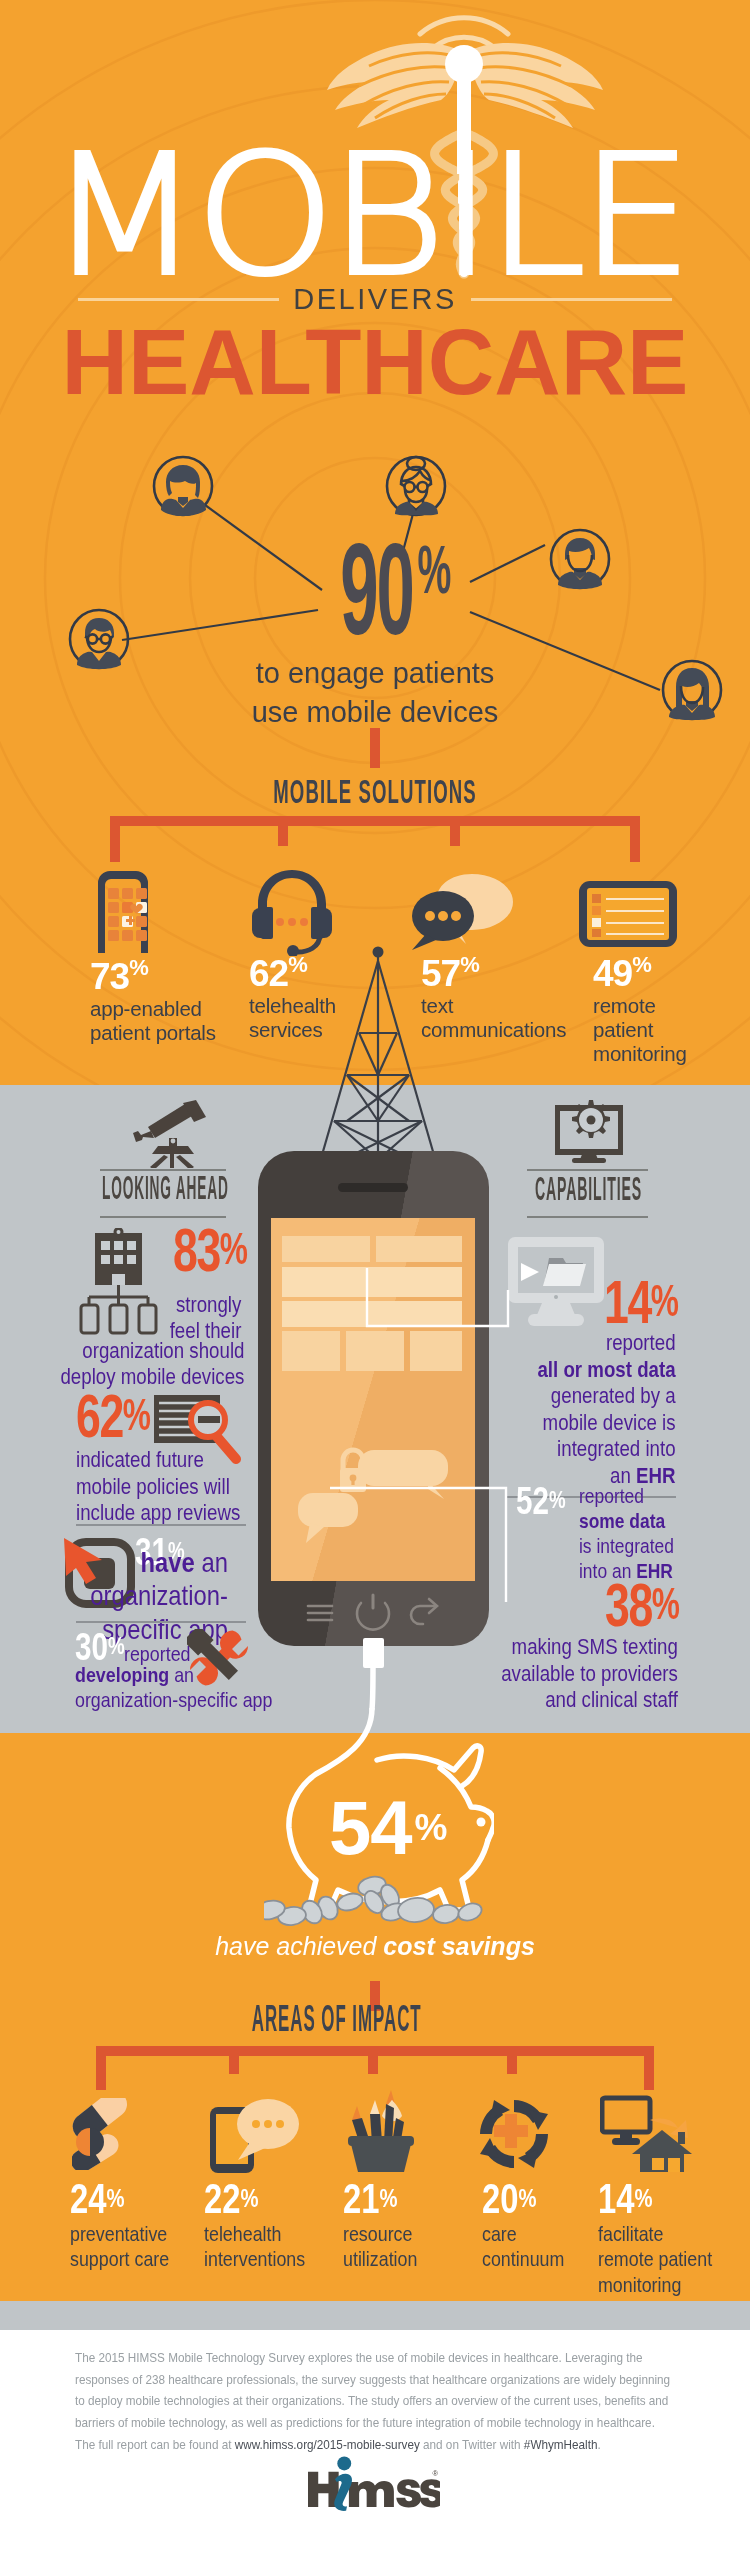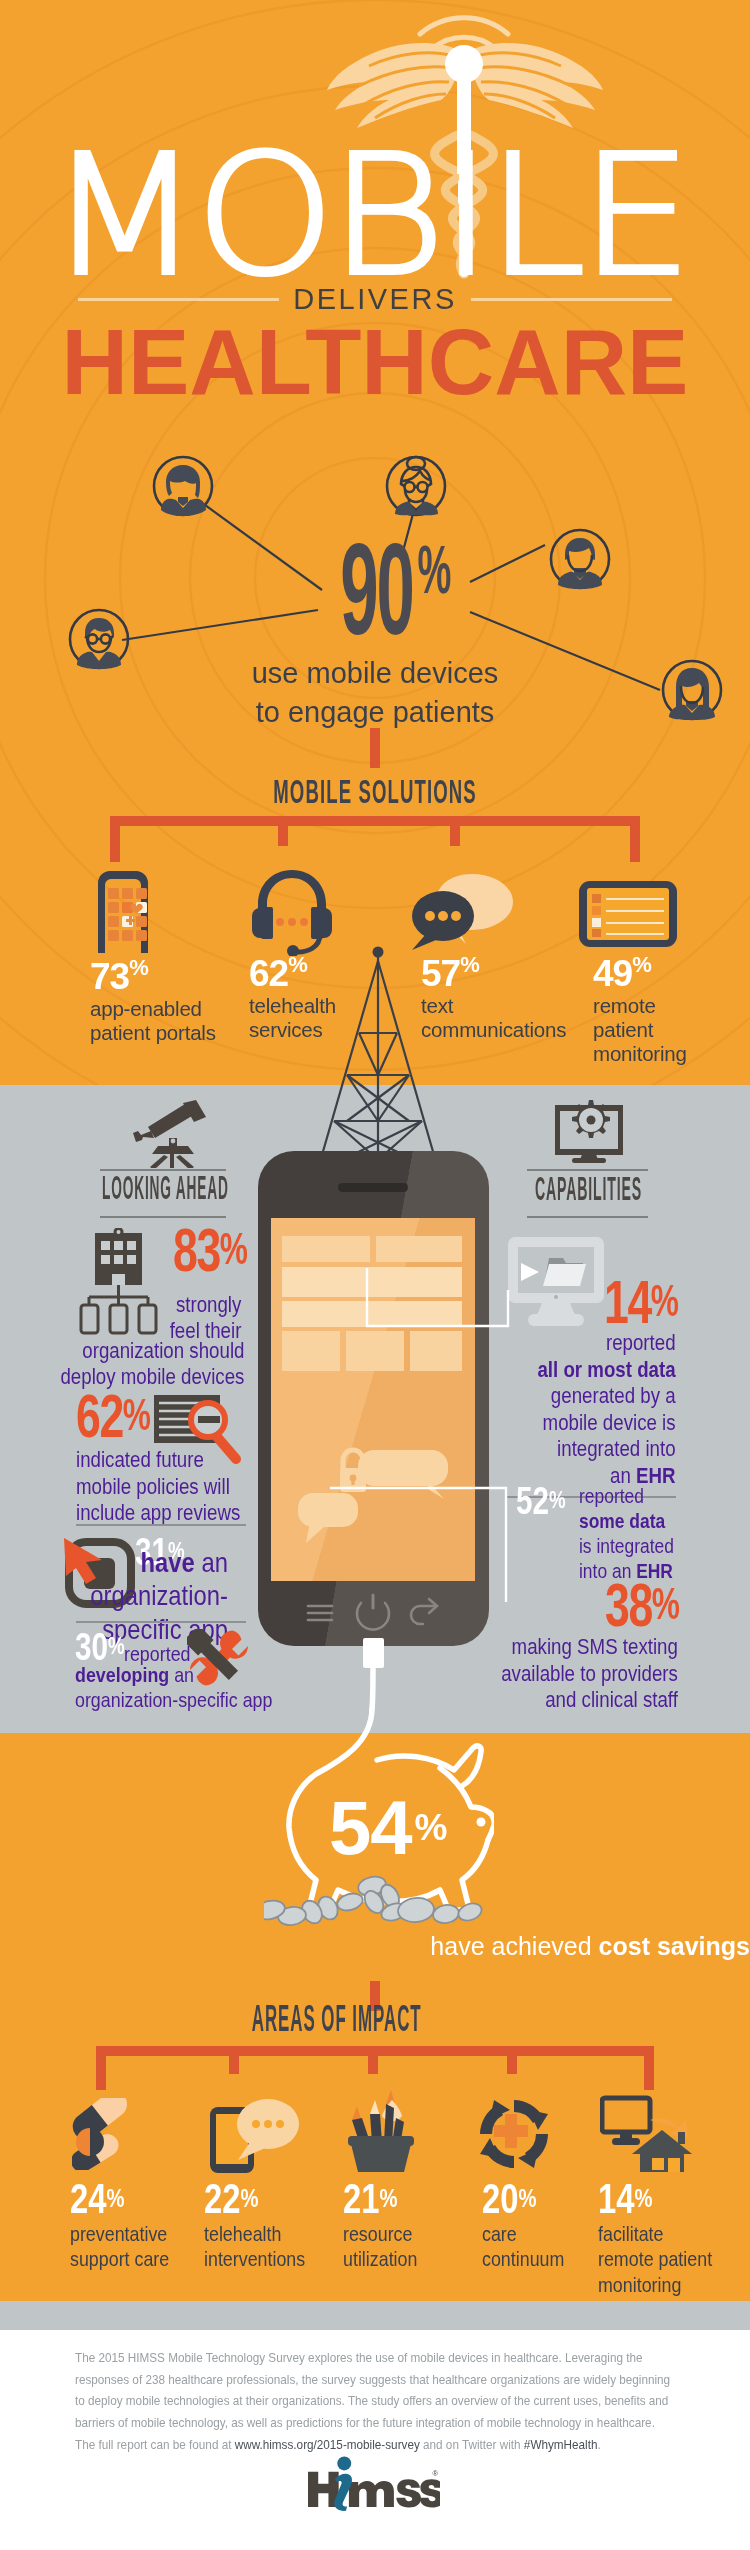--- a/index.html
+++ b/index.html
@@ -83,21 +83,21 @@
 
 .pct-sm { font-size:38px; font-weight:bold; color:#fff; line-height:28px; height:28px; }
 .pct-sm .sqL { transform:scaleX(0.78); transform-origin:left top; white-space:nowrap; display:inline-block;}
 .pct-sm .pc { font-size:24px; vertical-align:top; position:relative; top:-1px; }
 
 
 #savings-num { left:329px; top:1800px; width:300px; text-align:left; color:#fff; font-weight:bold;
   font-size:76px; line-height:56px; height:56px; white-space:nowrap; }
 #savings-num .v { letter-spacing:-1px; }
 #savings-num .pc { font-size:37px; vertical-align:top; position:relative; top:0px; margin-left:3px;}
-#savings-caption { left:0; top:1932px; width:750px; text-align:right; color:#fff; font-size:25px; }
+#savings-caption { left:0; top:1932px; width:750px; text-align:center; color:#fff; font-size:25px;font-style:italic; }
 
 </style>
 </head>
 <body>
 
 <div class="page">
 
 <div class="band" id="band-orange1"></div>
 <div class="band" id="band-gray1"></div>
 <div class="band" id="band-orange2"></div>
@@ -228,22 +228,22 @@
   <g fill="#444B57">
     <path d="M31 9 C20 9 15 17 15 28 L15 48 L21 50 L21 27 C26 29 33 28 38 24 C41 27 42 31 42 34 L42 50 L48 48 L48 28 C48 17 42 9 31 9 Z"></path>
     <path d="M17 47 C21 45 24 46 24 46 L31 54 L38 46 C38 46 42 45 46 47 C51 49 54 53 54 58 C48 61 40 61 31 61 C22 61 14 61 8 58 C8 53 12 49 17 47 Z"></path>
     <path d="M25 42 L25 47 L31 52 L37 47 L37 42 Z"></path>
   </g>
   <path d="M20 27 C20 38 25 44 31 44 C37 44 42 38 42 28" fill="none" stroke="#333A46" stroke-width="2.6"></path>
 </svg>
 
 <div id="hero-num"><span class="n">90</span><span class="p">%</span></div>
 <div id="hero-text">
+  <div>to engage patients</div>
   <div>use mobile devices</div>
-  <div>to engage patients</div>
 </div>
 
 <div class="abs" style="left:370px;top:728px;width:10px;height:40px;background:#DC5631"></div>
 
 <div class="sec-head" id="ms-head"><span>MOBILE SOLUTIONS</span></div>
 
 <svg class="abs" style="left:110px;top:816px" width="530" height="52" viewBox="0 0 530 52">
   <path d="M0 0 H530 V10 H0 Z" fill="#DC5631"></path>
   <rect x="0" y="0" width="10" height="46" fill="#DC5631"></rect>
   <rect x="520" y="0" width="10" height="46" fill="#DC5631"></rect>

